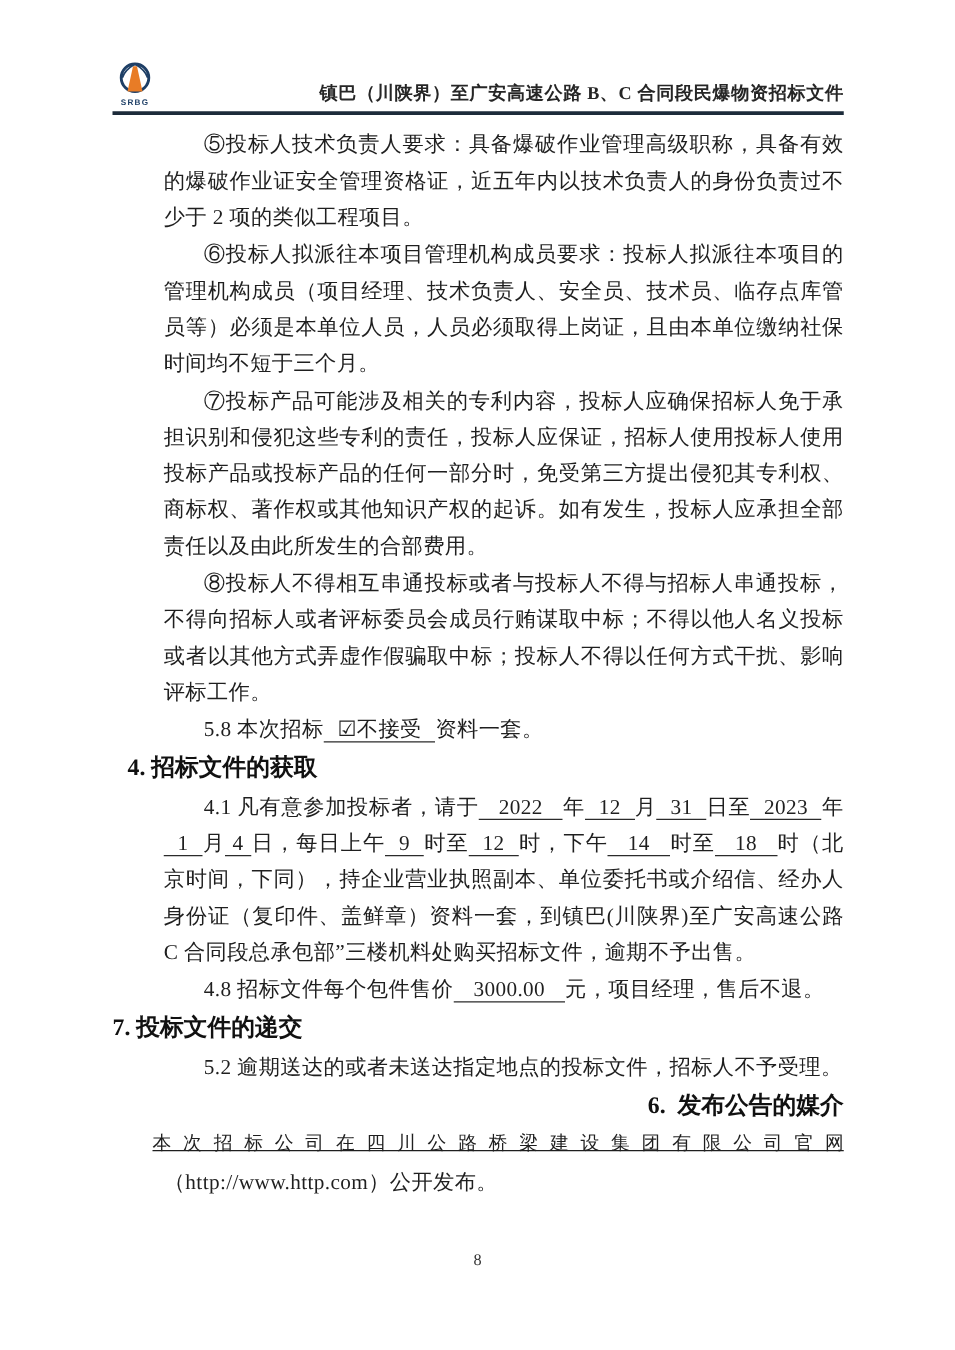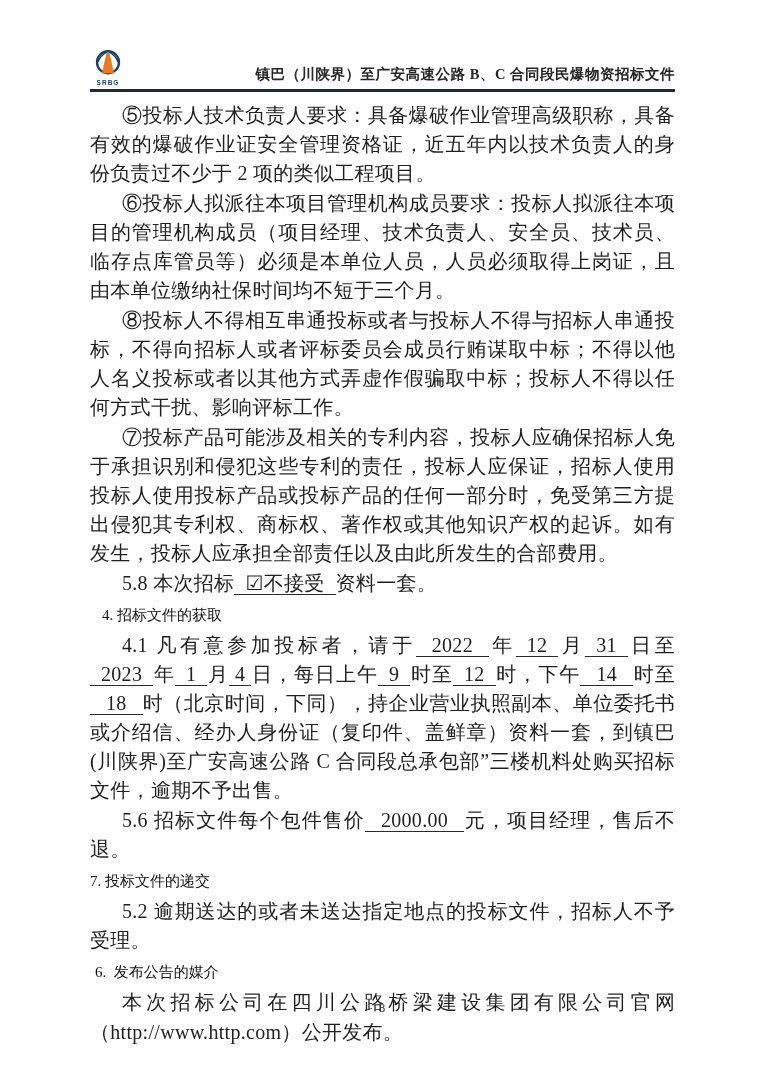--- a/index.html
+++ b/index.html
@@ -44,50 +44,52 @@
     padding-bottom: 2px;
   }
   
   .content {
     position: absolute;
     left: 90px;
     right: 89px;
     top: 100px;
   }
   .para {
-    font-size: 20px;
+    font-size: 17px;
     line-height: 29px;
     text-align: justify;
     text-indent: 32px;
     letter-spacing: 0.3px;
     margin-top: 1px;
+    margin-left: 41px;
   }
   .heading {
-    font-size: 15px;
-    font-weight: normal;
+    font-size: 19px;
+    font-weight: bold;
     line-height: 30px;
     color: #111;
     margin-top: 2px;
   }
   .heading.indent-1 { margin-left: 12px; }
-  .heading.indent-2 { margin-left: 5px; }
+  .heading.indent-2 { margin-left: 16px; text-align: right; }
   .blank {
     border-bottom: 1px solid #2b2b2b;
     white-space: nowrap;
   }
   .w-sm { padding: 0 6px; }
   .w-md { padding: 0 11px; }
   .w-lg { padding: 0 16px; }
   .spread {
-    font-size: 20px;
+    font-size: 15px;
     line-height: 29px;
     text-indent: 32px;
     text-align: justify;
     text-align-last: justify;
     margin-top: 1px;
+    text-decoration: underline;
   }
   .noindent { text-indent: 0; }
   
   .pageno {
     position: absolute;
     top: 1000px;
     left: 0;
     width: 100%;
     text-align: center;
     font-size: 13px;
@@ -111,31 +113,31 @@
     </div>
     <div class="header-title">镇巴（川陕界）至广安高速公路 B、C 合同段民爆物资招标文件</div>
   </div>
 
   <div class="content">
 
     <p class="para">⑤投标人技术负责人要求：具备爆破作业管理高级职称，具备有效的爆破作业证安全管理资格证，近五年内以技术负责人的身份负责过不少于 2 项的类似工程项目。</p>
 
     <p class="para">⑥投标人拟派往本项目管理机构成员要求：投标人拟派往本项目的管理机构成员（项目经理、技术负责人、安全员、技术员、临存点库管员等）必须是本单位人员，人员必须取得上岗证，且由本单位缴纳社保时间均不短于三个月。</p>
 
+    <p class="para">⑦投标产品可能涉及相关的专利内容，投标人应确保招标人免于承担识别和侵犯这些专利的责任，投标人应保证，招标人使用投标人使用投标产品或投标产品的任何一部分时，免受第三方提出侵犯其专利权、商标权、著作权或其他知识产权的起诉。如有发生，投标人应承担全部责任以及由此所发生的合部费用。</p>
+
     <p class="para">⑧投标人不得相互串通投标或者与投标人不得与招标人串通投标，不得向招标人或者评标委员会成员行贿谋取中标；不得以他人名义投标或者以其他方式弄虚作假骗取中标；投标人不得以任何方式干扰、影响评标工作。</p>
-
-    <p class="para">⑦投标产品可能涉及相关的专利内容，投标人应确保招标人免于承担识别和侵犯这些专利的责任，投标人应保证，招标人使用投标人使用投标产品或投标产品的任何一部分时，免受第三方提出侵犯其专利权、商标权、著作权或其他知识产权的起诉。如有发生，投标人应承担全部责任以及由此所发生的合部费用。</p>
 
     <p class="para"><span>5.8 本次招标</span><span class="blank w-md">☑不接受</span><span>资料一套。</span></p>
 
     <h2 class="heading indent-1">4. 招标文件的获取</h2>
 
     <p class="para"><span>4.1 凡有意参加投标者，请于</span><span class="blank w-lg">2022</span><span>年</span><span class="blank w-md">12</span><span>月</span><span class="blank w-md">31</span><span>日至</span><span class="blank w-md">2023</span><span>年</span><span class="blank w-md">1</span><span>月</span><span class="blank w-sm">4</span><span>日，每日上午</span><span class="blank w-md">9</span><span>时至</span><span class="blank w-md">12</span><span>时，下午</span><span class="blank w-lg">14</span><span>时至</span><span class="blank w-lg">18</span><span>时（北京时间，下同），持企业营业执照副本、单位委托书或介绍信、经办人身份证（复印件、盖鲜章）资料一套，到镇巴(川陕界)至广安高速公路 C 合同段总承包部”三楼机料处购买招标文件，逾期不予出售。</span></p>
 
-    <p class="para"><span>5.6 招标文件每个包件售价</span><span class="blank w-lg">2000.00</span><span>元，项目经理，售后不退。</span></p>
+    <p class="para"><span>4.8 招标文件每个包件售价</span><span class="blank w-lg">3000.00</span><span>元，项目经理，售后不退。</span></p>
 
     <h2 class="heading">7. 投标文件的递交</h2>
 
 
     <p class="para">5.2 逾期送达的或者未送达指定地点的投标文件，招标人不予受理。</p>
 
     <h2 class="heading indent-2">6. 发布公告的媒介</h2>
 
     <div class="spread">本次招标公司在四川公路桥梁建设集团有限公司官网</div>
     <div class="para noindent">（http://www.http.com）公开发布。</div>

